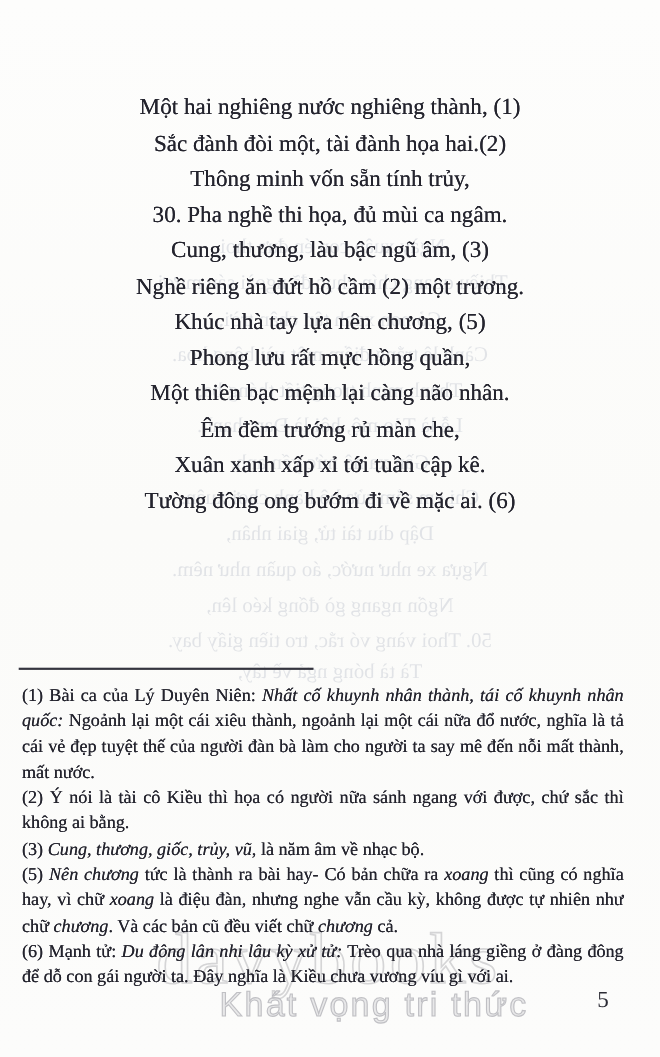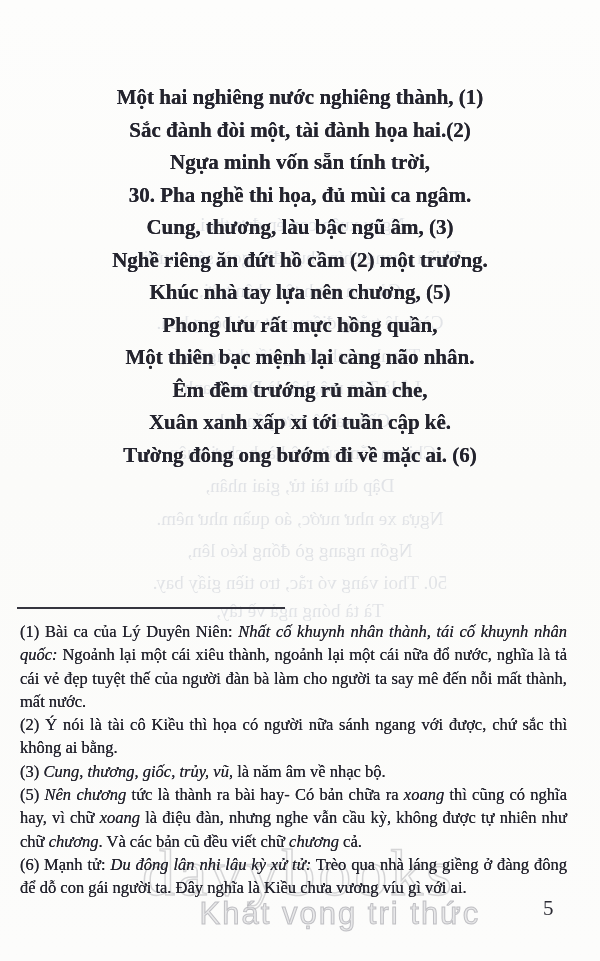--- a/index.html
+++ b/index.html
@@ -10,21 +10,20 @@
     overflow:hidden;
     font-family:"Liberation Serif","DejaVu Serif",serif;
     color:#24242e;
   }
   
   .poem{
     position:absolute;top:81px;left:0;width:600px;
     font-size:21px;line-height:32.55px;
     text-align:center;
     text-shadow:0 0 .4px currentColor;
-    font-weight:bold;
   }
   .poem .pline{white-space:nowrap;}
   
   .bleed{
     position:absolute;left:0;width:600px;text-align:center;
     font-size:19px;white-space:nowrap;
     color:rgba(80,92,130,0.15);
     transform:scaleX(-1);
     filter:blur(0.7px);
     pointer-events:none;
@@ -80,21 +79,21 @@
   <div class="bleed" style="top:442px">Chị em sắm sửa bộ hành chơi xuân.</div>
   <div class="bleed" style="top:475px">Dập dìu tài tử, giai nhân,</div>
   <div class="bleed" style="top:508px">Ngựa xe như nước, áo quần như nêm.</div>
   <div class="bleed" style="top:540px">Ngổn ngang gò đống kéo lên,</div>
   <div class="bleed" style="top:572px">50. Thoi vàng vó rắc, tro tiền giấy bay.</div>
   <div class="bleed" style="top:600px">Tà tà bóng ngả về tây,</div>
 
   <div class="poem">
     <div class="pline">Một hai nghiêng nước nghiêng thành, (1)</div>
     <div class="pline">Sắc đành đòi một, tài đành họa hai.(2)</div>
-    <div class="pline">Ngựa minh vốn sẵn tính trời,</div>
+    <div class="pline">Thông minh vốn sẵn tính trủy,</div>
     <div class="pline">30. Pha nghề thi họa, đủ mùi ca ngâm.</div>
     <div class="pline">Cung, thương, làu bậc ngũ âm, (3)</div>
     <div class="pline">Nghề riêng ăn đứt hồ cầm (2) một trương.</div>
     <div class="pline">Khúc nhà tay lựa nên chương, (5)</div>
     <div class="pline">Phong lưu rất mực hồng quần,</div>
     <div class="pline">Một thiên bạc mệnh lại càng não nhân.</div>
     <div class="pline">Êm đềm trướng rủ màn che,</div>
     <div class="pline">Xuân xanh xấp xỉ tới tuần cập kê.</div>
     <div class="pline">Tường đông ong bướm đi về mặc ai. (6)</div>
   </div>

